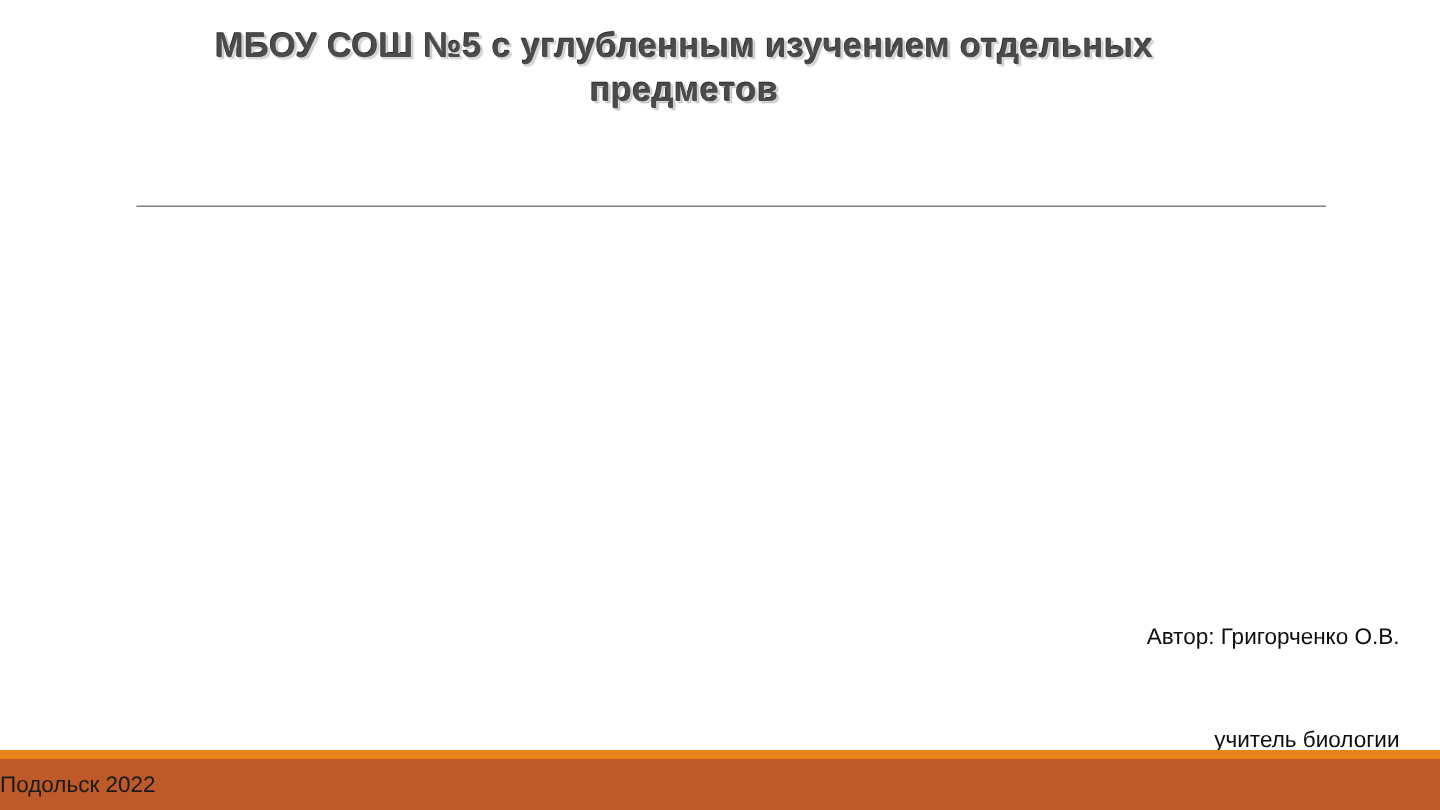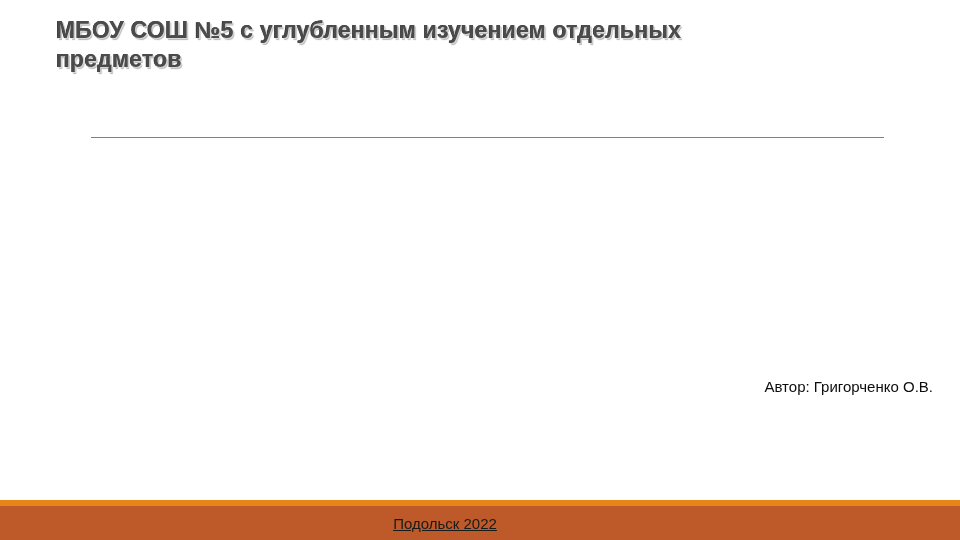--- a/index.html
+++ b/index.html
@@ -15,24 +15,24 @@
     height: 540px;
     background: #ffffff;
     overflow: hidden;
     font-family: "Liberation Sans", sans-serif;
     -webkit-font-smoothing: antialiased;
   }
 
   
   .school-header {
     position: absolute;
-    left: 56px;
+    left: 86px;
     top: 16px;
     width: 740px;
-    text-align: left;
+    text-align: center;
     font-family: "Liberation Sans", sans-serif;
     font-weight: bold;
     font-size: 23px;
     line-height: 29px;
     letter-spacing: 0.2px;
     color: #4b4b4b;
     text-shadow:
        1px 1px 0 #d8d8d8,
        1.5px 1.5px 1px rgba(120,120,120,0.55),
       -0.4px -0.4px 0 #2f2f2f;
@@ -81,20 +81,21 @@
     text-align: right;
     font-family: "Liberation Sans", sans-serif;
     font-size: 15px;
     line-height: 31px;
     color: #0d0d0d;
   }
 
   .author-block .author-line {
     display: block;
     white-space: nowrap;
+    margin-top: 38px;
   }
 
   
   .footer-stripe-top {
     position: absolute;
     left: 0;
     top: 500px;
     width: 960px;
     height: 6px;
     background: #e8851a;
@@ -107,39 +108,39 @@
     width: 960px;
     height: 34px;
     background: #be5a2a;
   }
 
   .footer-text {
     position: absolute;
     left: 0;
     top: 514px;
     width: 890px;
-    text-align: center;
+    text-align: left;
     font-family: "Liberation Sans", sans-serif;
     font-size: 15px;
     line-height: 19px;
     color: #1a1a1a;
-    text-decoration: underline;
   }
 </style>
 </head>
 <body>
 
 <div class="slide">
 
   <div class="school-header">МБОУ СОШ №5 с углубленным  изучением  отдельных предметов</div>
 
   <div class="divider"></div>
 
 
   <div class="author-block">
     <span class="author-line">Автор: Григорченко О.В.</span>
+    <span class="author-line">учитель биологии</span>
   </div>
 
   <div class="footer-stripe-top"></div>
   <div class="footer-bar"></div>
   <div class="footer-text">Подольск 2022</div>
 
 </div>
 
 </body></html>

